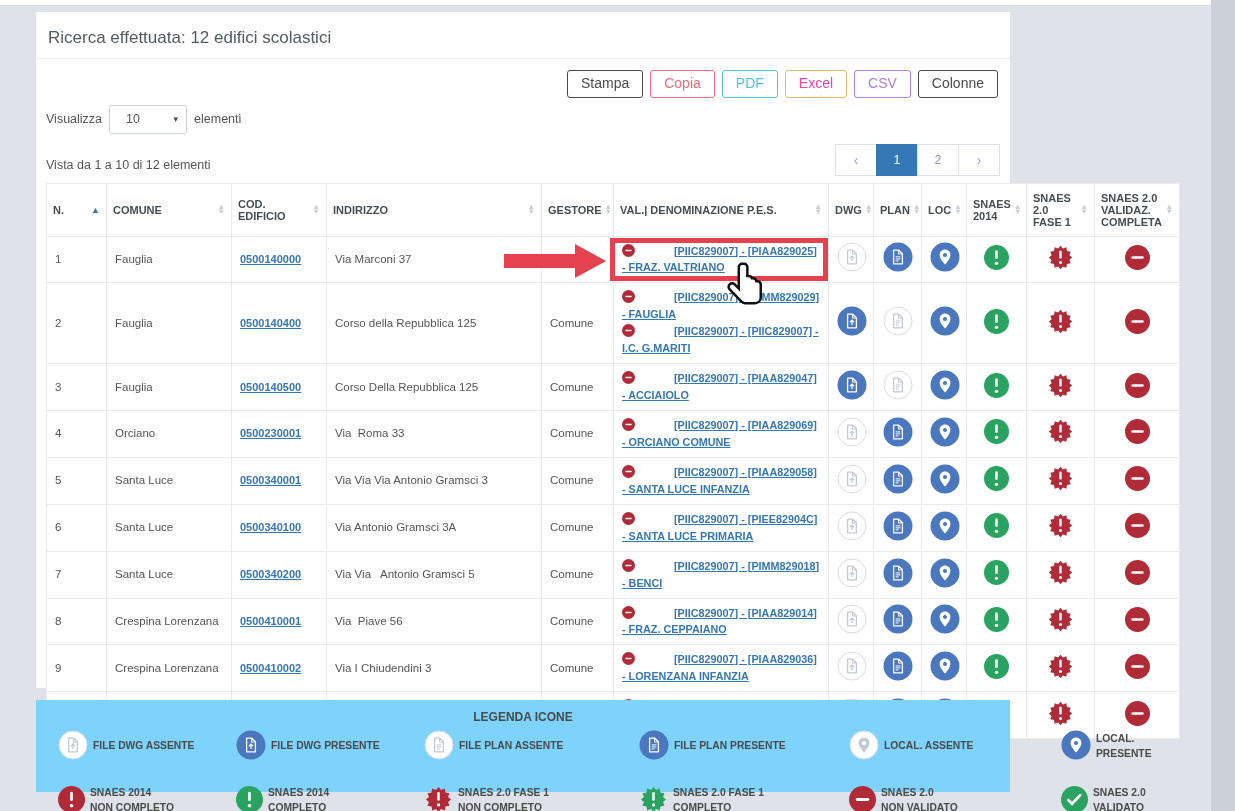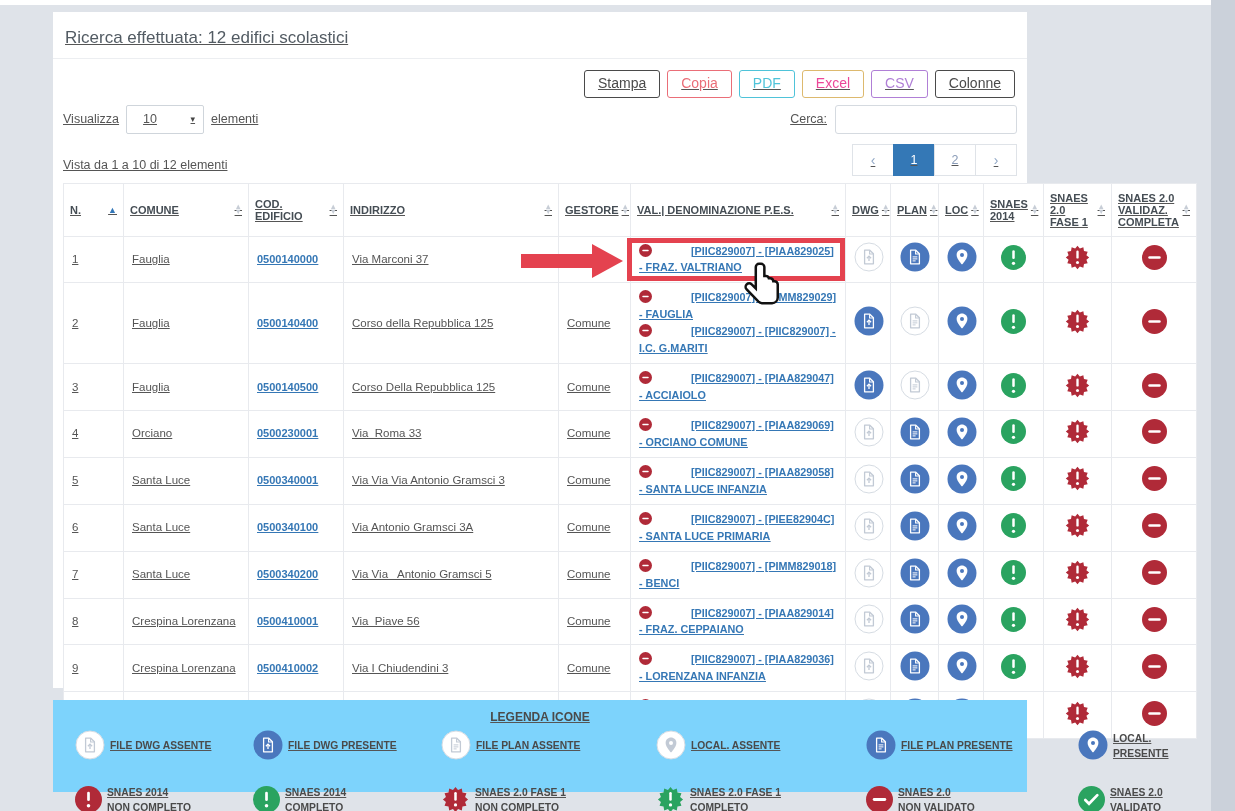--- a/index.html
+++ b/index.html
@@ -4,21 +4,21 @@
 <style>
   html,body{margin:0;padding:0;}
   body{
     width:1235px;height:811px;overflow:hidden;position:relative;
     background:#dfe3e9;
     font-family:"Liberation Sans","DejaVu Sans",sans-serif;
     color:#555;font-size:12px;
   }
   .top-strip{position:absolute;left:0;top:0;width:1235px;height:5px;background:#ffffff;}
   .right-strip{position:absolute;right:0;top:0;width:24px;height:811px;background:#cbd1da;}
-  .card{position:absolute;left:53px;width:974px;background:#fff;box-sizing:border-box;text-decoration:underline;}
+  .card{position:absolute;left:36px;width:974px;background:#fff;box-sizing:border-box;}
   .main-card{top:12px;height:676px;padding:4px 10px 0 10px;}
   .legend-card{top:700px;height:92px;background:#7dd3fc;padding:6px 8px 0 8px;}
 
   h2.page-title{margin:12px 2px 10px 2px;font-size:17px;font-weight:400;color:#525b63;}
   .title-divider{border-bottom:1px solid #eceef1;margin:0 -10px;}
 
   .toolbar{display:flex;justify-content:flex-end;gap:7px;margin:11px 2px 2px 0;}
   .tb-btn{background:#fff;border:1px solid;border-radius:3px;padding:4px 13px;
     font-size:14px;cursor:pointer;line-height:1.25;}
 
@@ -99,24 +99,20 @@
     </div>
 
   <div class="controls-row">
     <div class="length-ctrl">
       <span>Visualizza</span>
       <div class="select-box">
         <span>10</span>
         <span class="caret">▾</span>
       </div>
       <span>elementi</span>
-    </div>
-    <div class="search-ctrl">
-      <label>Cerca:</label>
-      <input type="text" value="" style="">
     </div>
   </div>
 
   <div class="info-row">
     <span class="table-info">Vista da 1 a 10 di 12 elementi</span>
     <div class="pagination" id="pagination">
         <div class="page-btn chev">‹</div>
         <div class="page-btn active">1</div>
         <div class="page-btn">2</div>
         <div class="page-btn chev">›</div>
@@ -747,37 +743,37 @@
         <span><svg width="30" height="30" viewBox="0 0 30 30">
             <circle cx="15" cy="15" r="14" fill="#fff" stroke="#d6dce3"></circle>
             <path d="M10.6 8.2h5.2l3.6 3.6v10h-8.8z" fill="none" stroke="#c2cad5" stroke-width="1.3" stroke-linejoin="round"></path>
             <path d="M15.6 8.4v3.6h3.6" fill="none" stroke="#c2cad5" stroke-width="1.1"></path>
             <path d="M12.6 14.9h4.8M12.6 16.9h4.8M12.6 18.9h3" stroke="#c2cad5" stroke-width="1"></path>
           </svg></span>
         <span class="legend-label">FILE PLAN ASSENTE</span>
       </div>
       <div class="legend-item">
         <span><svg width="30" height="30" viewBox="0 0 30 30">
-            <circle cx="15" cy="15" r="14" fill="#fff" stroke="#d6dce3"></circle>
-            <path d="M15 7.6c-3 0-5.4 2.4-5.4 5.4 0 4 5.4 9.6 5.4 9.6s5.4-5.6 5.4-9.6c0-3-2.4-5.4-5.4-5.4z" fill="#c2cad5"></path>
-            <circle cx="15" cy="13" r="2" fill="#fff"></circle>
-          </svg></span>
-        <span class="legend-label">LOCAL. ASSENTE</span>
-      </div>
-      <div class="legend-item">
-        <span><svg width="30" height="30" viewBox="0 0 30 30">
             <circle cx="15" cy="15" r="14.5" fill="#4a77bd"></circle>
             <path d="M10.6 8.2h5.2l3.6 3.6v10h-8.8z" fill="none" stroke="#fff" stroke-width="1.3" stroke-linejoin="round"></path>
             <path d="M15.6 8.4v3.6h3.6" fill="none" stroke="#fff" stroke-width="1.1"></path>
             <path d="M12.6 14.9h4.8M12.6 16.9h4.8M12.6 18.9h3" stroke="#fff" stroke-width="1"></path>
           </svg></span>
         <span class="legend-label">FILE PLAN PRESENTE</span>
       </div>
       <div class="legend-item">
         <span><svg width="30" height="30" viewBox="0 0 30 30">
+            <circle cx="15" cy="15" r="14" fill="#fff" stroke="#d6dce3"></circle>
+            <path d="M15 7.6c-3 0-5.4 2.4-5.4 5.4 0 4 5.4 9.6 5.4 9.6s5.4-5.6 5.4-9.6c0-3-2.4-5.4-5.4-5.4z" fill="#c2cad5"></path>
+            <circle cx="15" cy="13" r="2" fill="#fff"></circle>
+          </svg></span>
+        <span class="legend-label">LOCAL. ASSENTE</span>
+      </div>
+      <div class="legend-item">
+        <span><svg width="30" height="30" viewBox="0 0 30 30">
             <circle cx="15" cy="15" r="14.5" fill="#4a77bd"></circle>
             <path d="M15 7.6c-3 0-5.4 2.4-5.4 5.4 0 4 5.4 9.6 5.4 9.6s5.4-5.6 5.4-9.6c0-3-2.4-5.4-5.4-5.4z" fill="#fff"></path>
             <circle cx="15" cy="13" r="2" fill="#4a77bd"></circle>
           </svg></span>
         <span class="legend-label">LOCAL. PRESENTE</span>
       </div>
       <div class="legend-item">
         <span><svg width="27" height="27" viewBox="0 0 26 26">
             <circle cx="13" cy="13" r="13" fill="#b02a38"></circle>
             <rect x="11.7" y="5.5" width="2.6" height="9" rx="1.3" fill="#fff"></rect>

